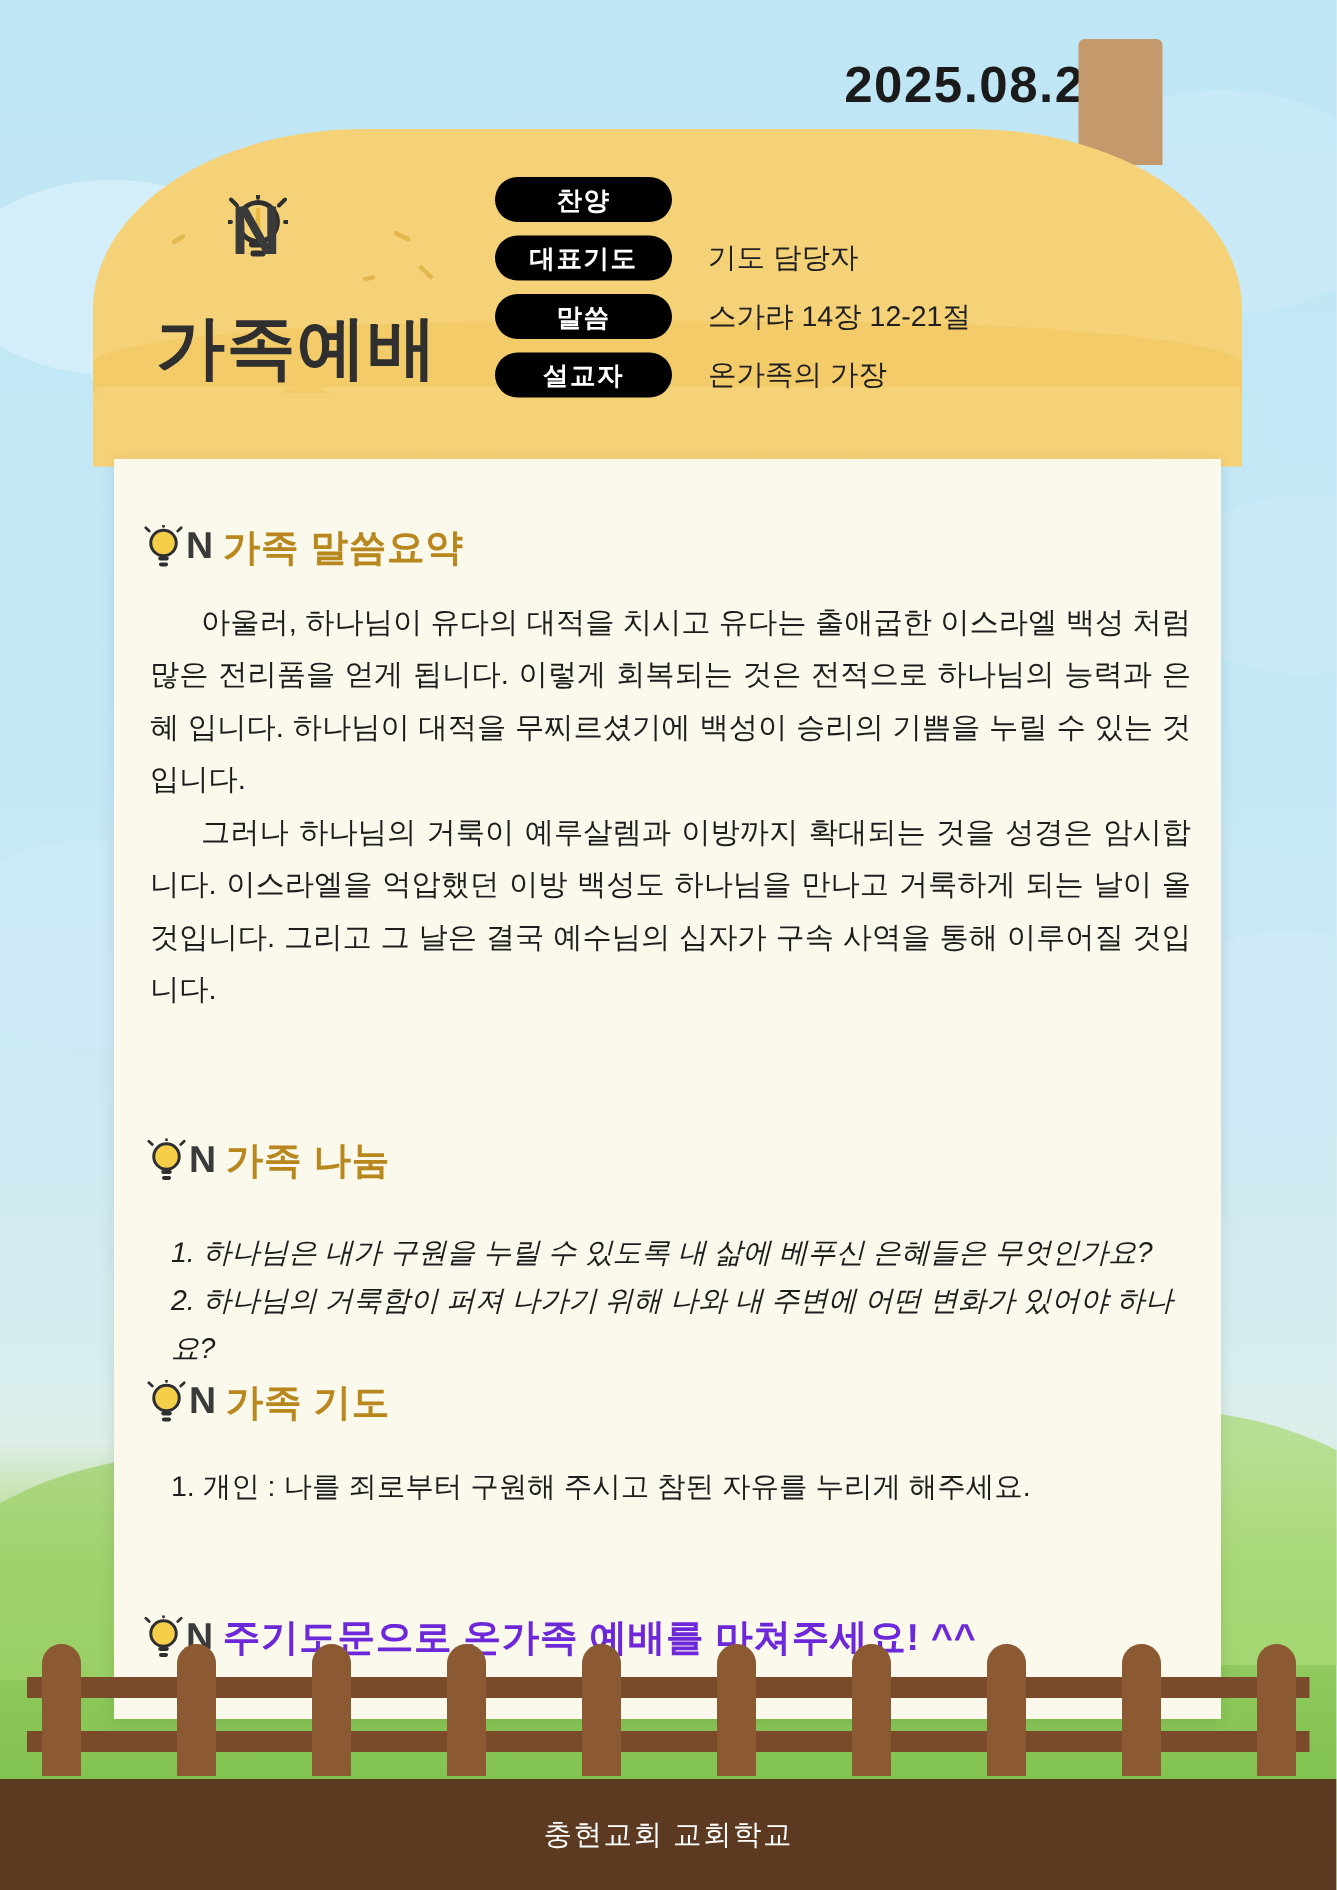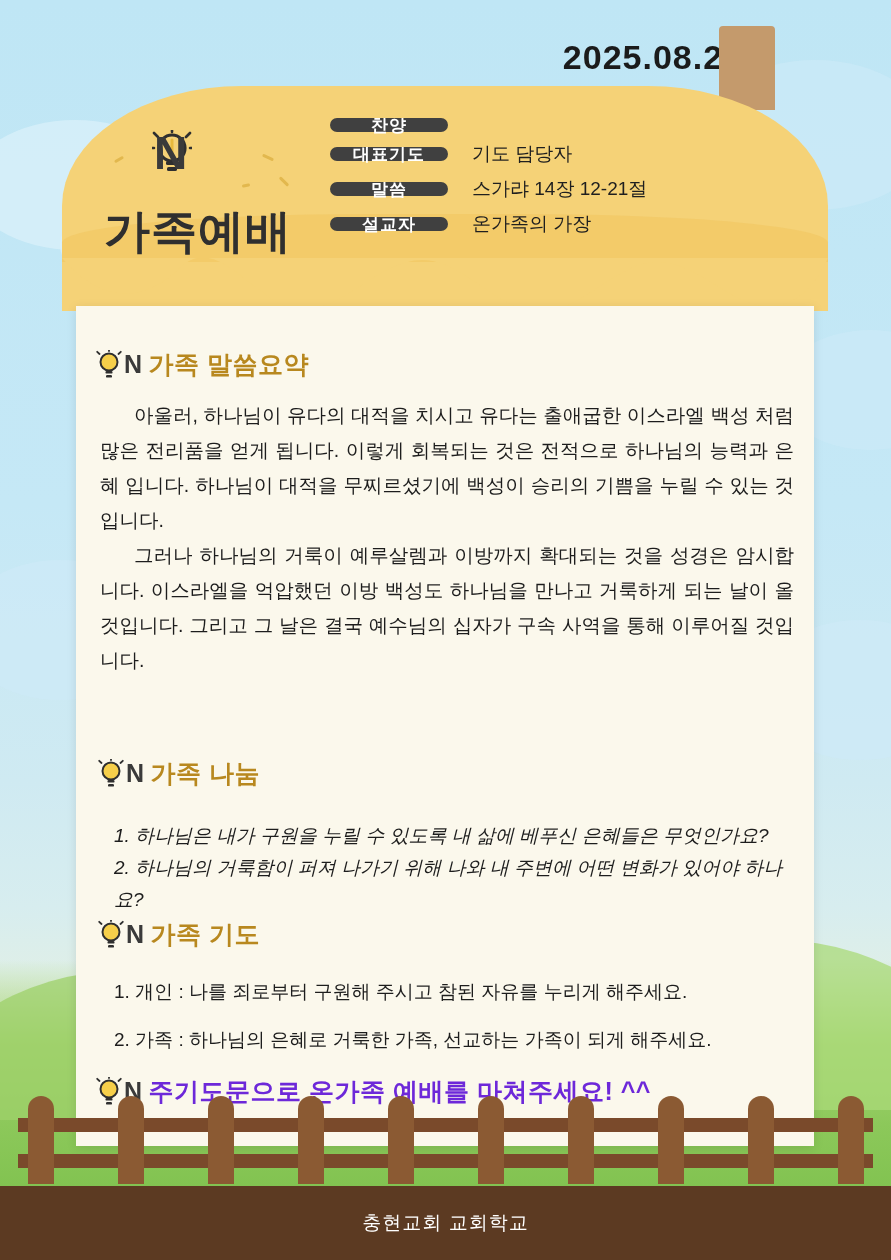--- a/index.html
+++ b/index.html
@@ -87,21 +87,21 @@
     font-size: 46px; font-weight: bold; color: #2f2f2f; letter-spacing: 1px; margin-top: 17px;
   }
   .spark {
     position: absolute; background: #e2b84e; border-radius: 2px;
   }
 
   
   .info { position: absolute; left: 330px; top: 118px; width: 460px; }
   .info-row { display: flex; align-items: center; margin-bottom: 9px; }
   .info-label {
-    width: 118px; height: 14px; background: #404040; border-radius: 15px;
+    width: 118px; height: 30px; background: #000000; border-radius: 15px;
     color: #fff; font-size: 17px; font-weight: bold;
     display: flex; align-items: center; justify-content: center;
     letter-spacing: 1px;
   }
   .info-value {
     margin-left: 24px; font-size: 19px; color: #1f1f1f;
   }
 
   
   .paper {
@@ -260,21 +260,20 @@
     <rect x="9.5" y="21" width="7" height="2.6" rx="1.2" fill="#2f2f2f"></rect>
     <rect x="10" y="25" width="6" height="2.6" rx="1.2" fill="#2f2f2f"></rect>
     <path d="M13 1 L13 -2 M3.5 4 L1.2 1.8 M22.5 4 L24.8 1.8" stroke="#2f2f2f" stroke-width="1.8" stroke-linecap="round"></path>
   </svg>
   <span class="on">N</span>
   <span class="txt">가족 기도</span>
 </div>
 
 <div class="pray-list">
   <div>1. 개인 : 나를 죄로부터 구원해 주시고 참된 자유를 누리게 해주세요.</div>
-  <div>2. 가족 : 하나님의 은혜로 거룩한 가족, 선교하는 가족이 되게 해주세요.</div>
 </div>
 
 <div class="sec-head h-close">
   <svg class="bulb" viewBox="0 0 26 30">
     <circle cx="13" cy="12" r="8.5" fill="#f6cf4a" stroke="#2f2f2f" stroke-width="2"></circle>
     <rect x="9.5" y="21" width="7" height="2.6" rx="1.2" fill="#2f2f2f"></rect>
     <rect x="10" y="25" width="6" height="2.6" rx="1.2" fill="#2f2f2f"></rect>
     <path d="M13 1 L13 -2 M3.5 4 L1.2 1.8 M22.5 4 L24.8 1.8" stroke="#2f2f2f" stroke-width="1.8" stroke-linecap="round"></path>
   </svg>
   <span class="on">N</span>

